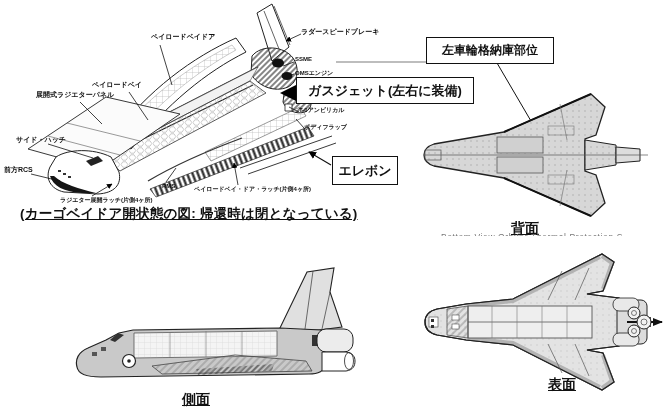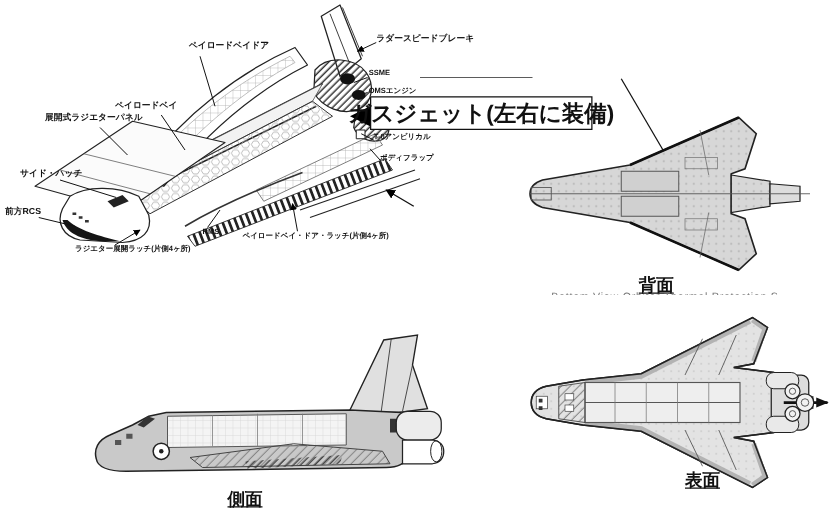--- a/index.html
+++ b/index.html
@@ -200,22 +200,29 @@
   <div class="lbl" style="left:4px;top:166px">前方RCS</div>
   <div class="lbl" style="left:301px;top:28px">ラダースピードブレーキ</div>
   <div class="lbl lbl-xs" style="left:295px;top:56px">SSME</div>
   <div class="lbl lbl-xs" style="left:295px;top:70px">OMSエンジン</div>
   <div class="lbl lbl-xs" style="left:299px;top:107px">T-0アンビリカル</div>
   <div class="lbl lbl-xs" style="left:304px;top:124px">ボディフラップ</div>
   <div class="lbl lbl-xs" style="left:162px;top:183px">RMS</div>
   <div class="lbl lbl-xs" style="left:194px;top:186px">ペイロードベイ・ドア・ラッチ(片側4ヶ所)</div>
   <div class="lbl lbl-xs" style="left:60px;top:197px">ラジエター展開ラッチ(片側4ヶ所)</div>
 
-  <div class="callout" style="left:296px;top:77px;width:176px;height:25px;font-size:18px">
+  <div class="callout" style="left:296px;top:77px;width:176px;height:25px;font-size:13px">
     <span>ガスジェット(左右に装備)</span>
   </div>
-
+  <div class="callout" style="left:332px;top:156px;width:64px;height:27px;font-size:13px">
+    <span>エレボン</span>
+  </div>
+  <div class="callout" style="left:426px;top:37px;width:126px;height:25px;font-size:12px">
+    <span>左車輪格納庫部位</span>
+  </div>
+
+  <div class="caption">(カーゴベイドア開状態の図: 帰還時は閉となっている)</div>
   <div class="view-label" style="left:511px;top:220px">背面</div>
   <div class="cropped-caption">Bottom View Orbiter Thermal Protection S</div>
   <div class="view-label" style="left:182px;top:391px">側面</div>
   <div class="view-label" style="left:548px;top:376px">表面</div>
 
 </div>
 
 </body></html>

